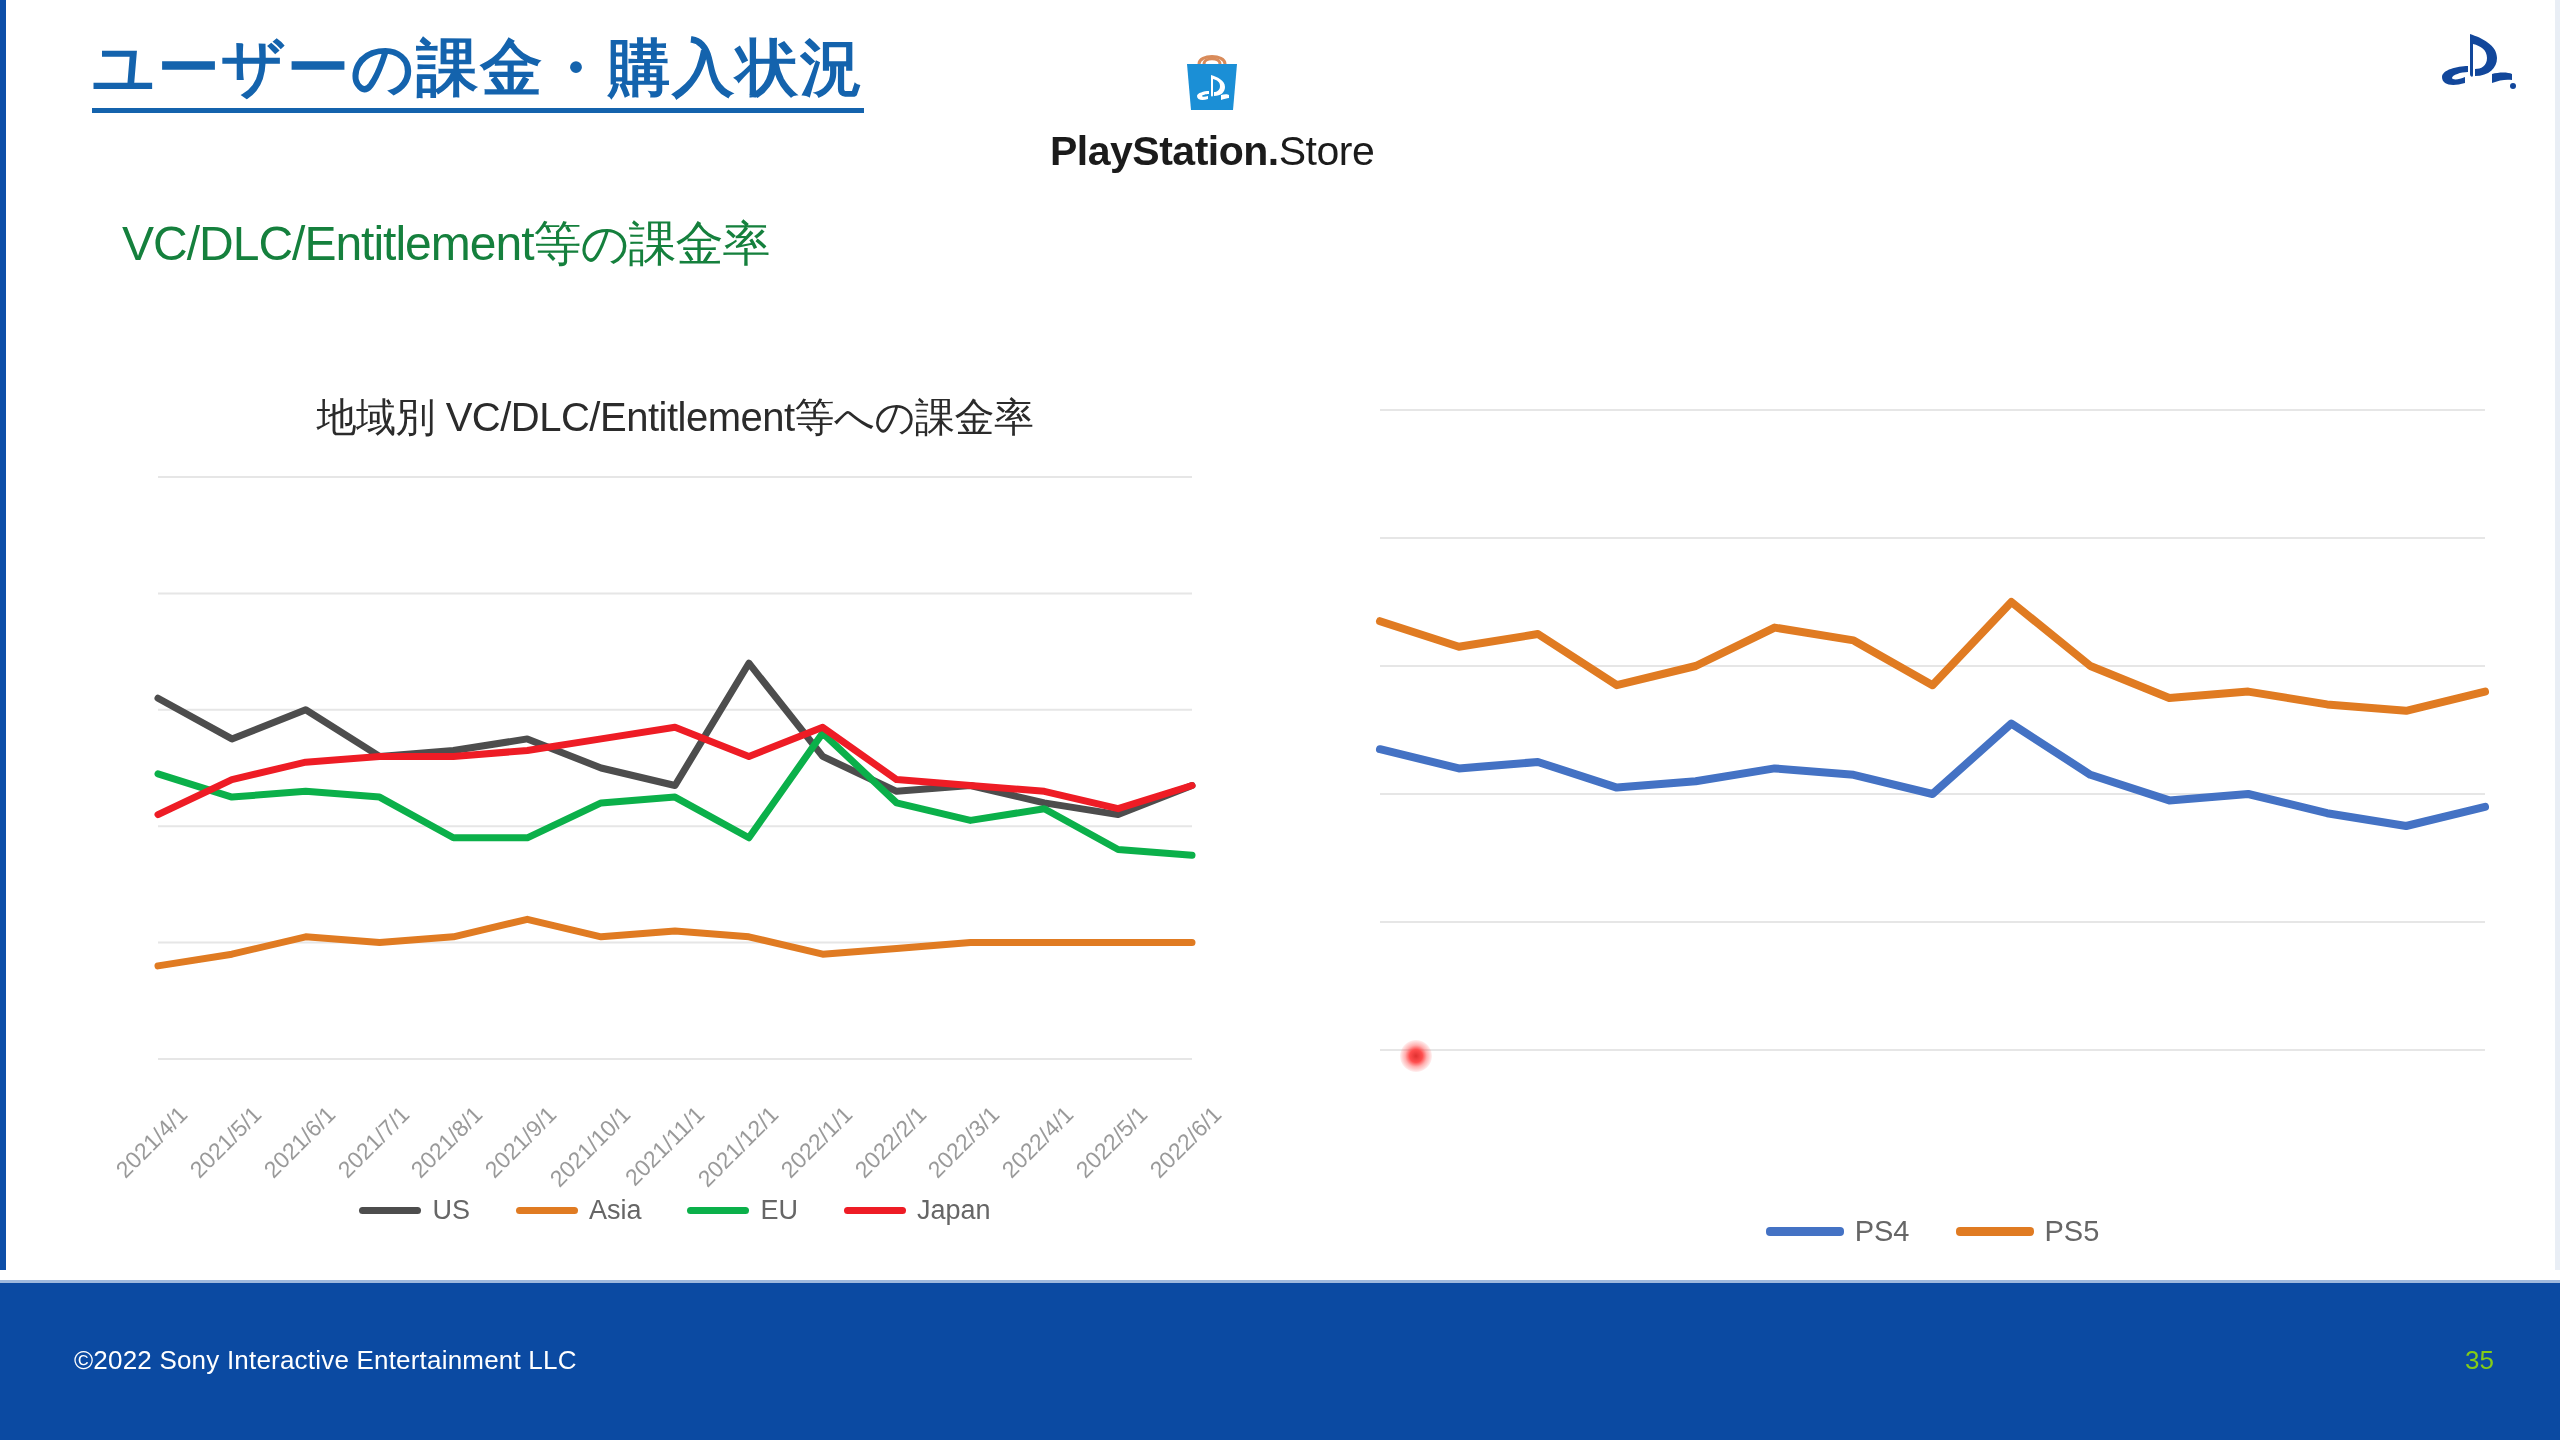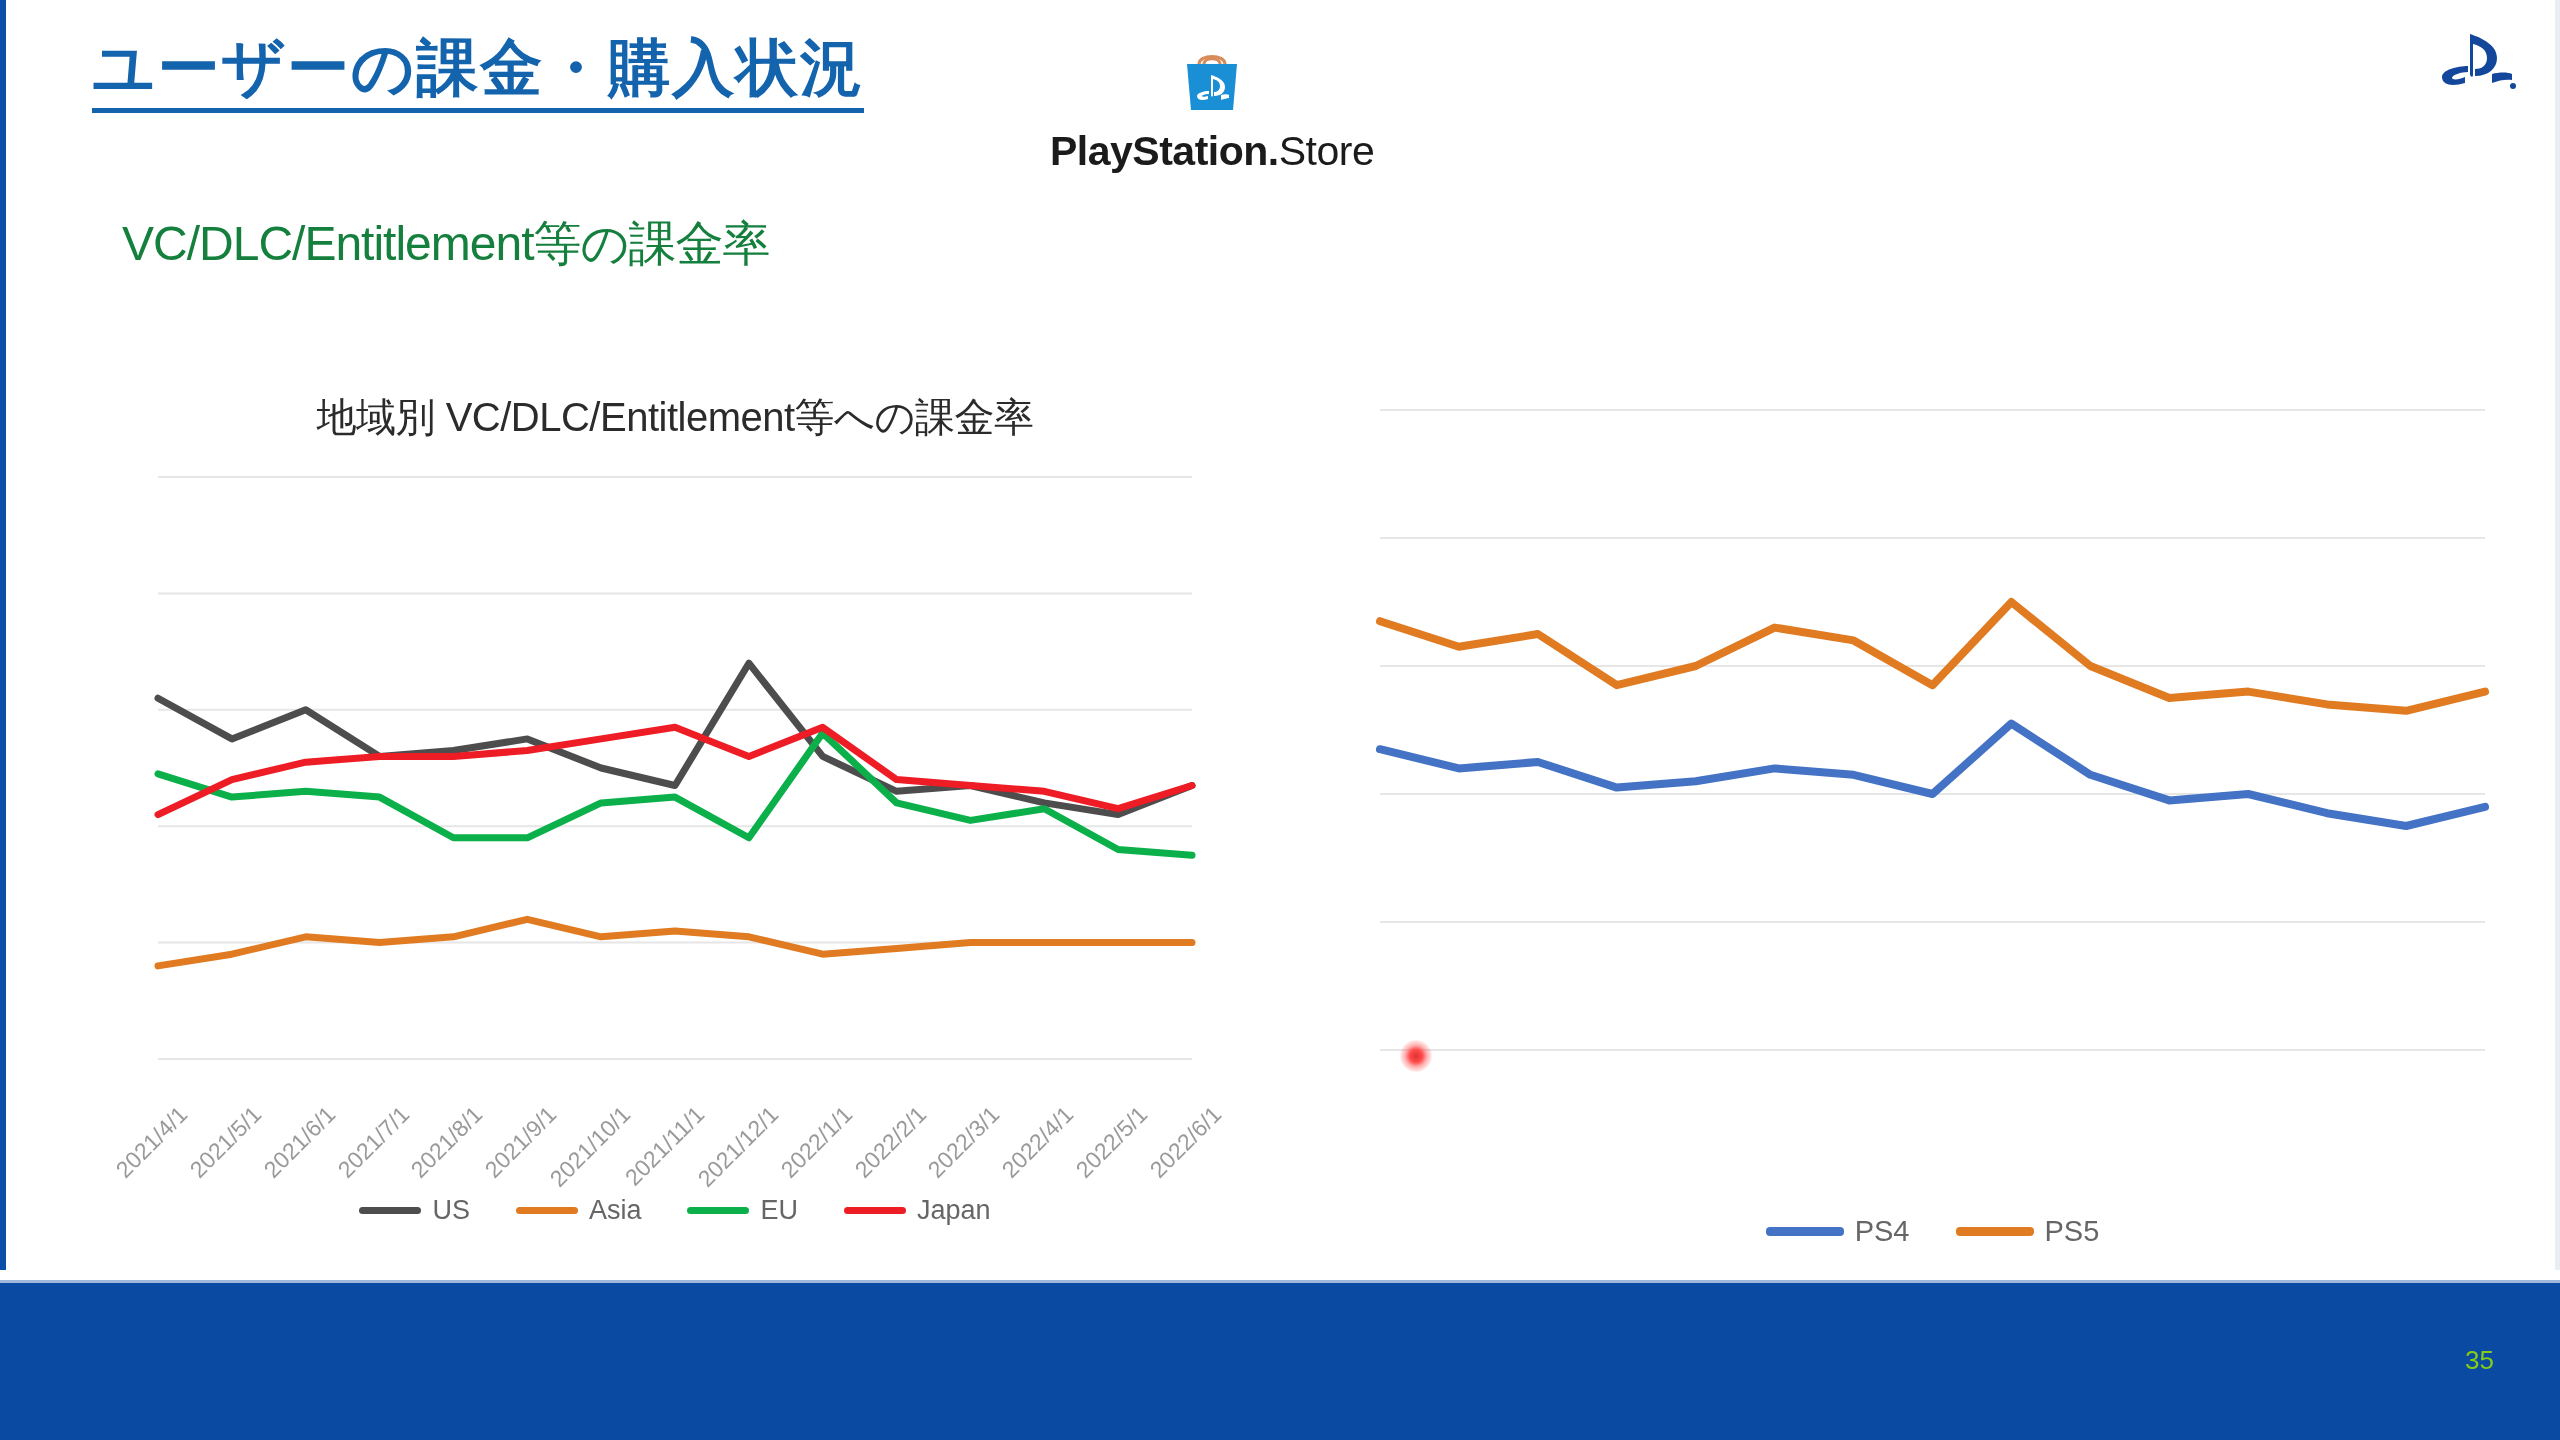--- a/index.html
+++ b/index.html
@@ -206,14 +206,15 @@
     <div class="legend-item">
       <span class="legend-swatch" style="background: rgb(224, 123, 34);"></span>
       <span class="legend-label">PS5</span>
     </div>
   </div>
 
 <div id="laser-pointer"></div>
 
 <div id="footer">
   <div id="footer-top-rule"></div>
+  <div id="footer-copyright">©2022 Sony Interactive Entertainment LLC</div>
   <div id="footer-pagenum">35</div>
 </div>
 
 </body></html>

